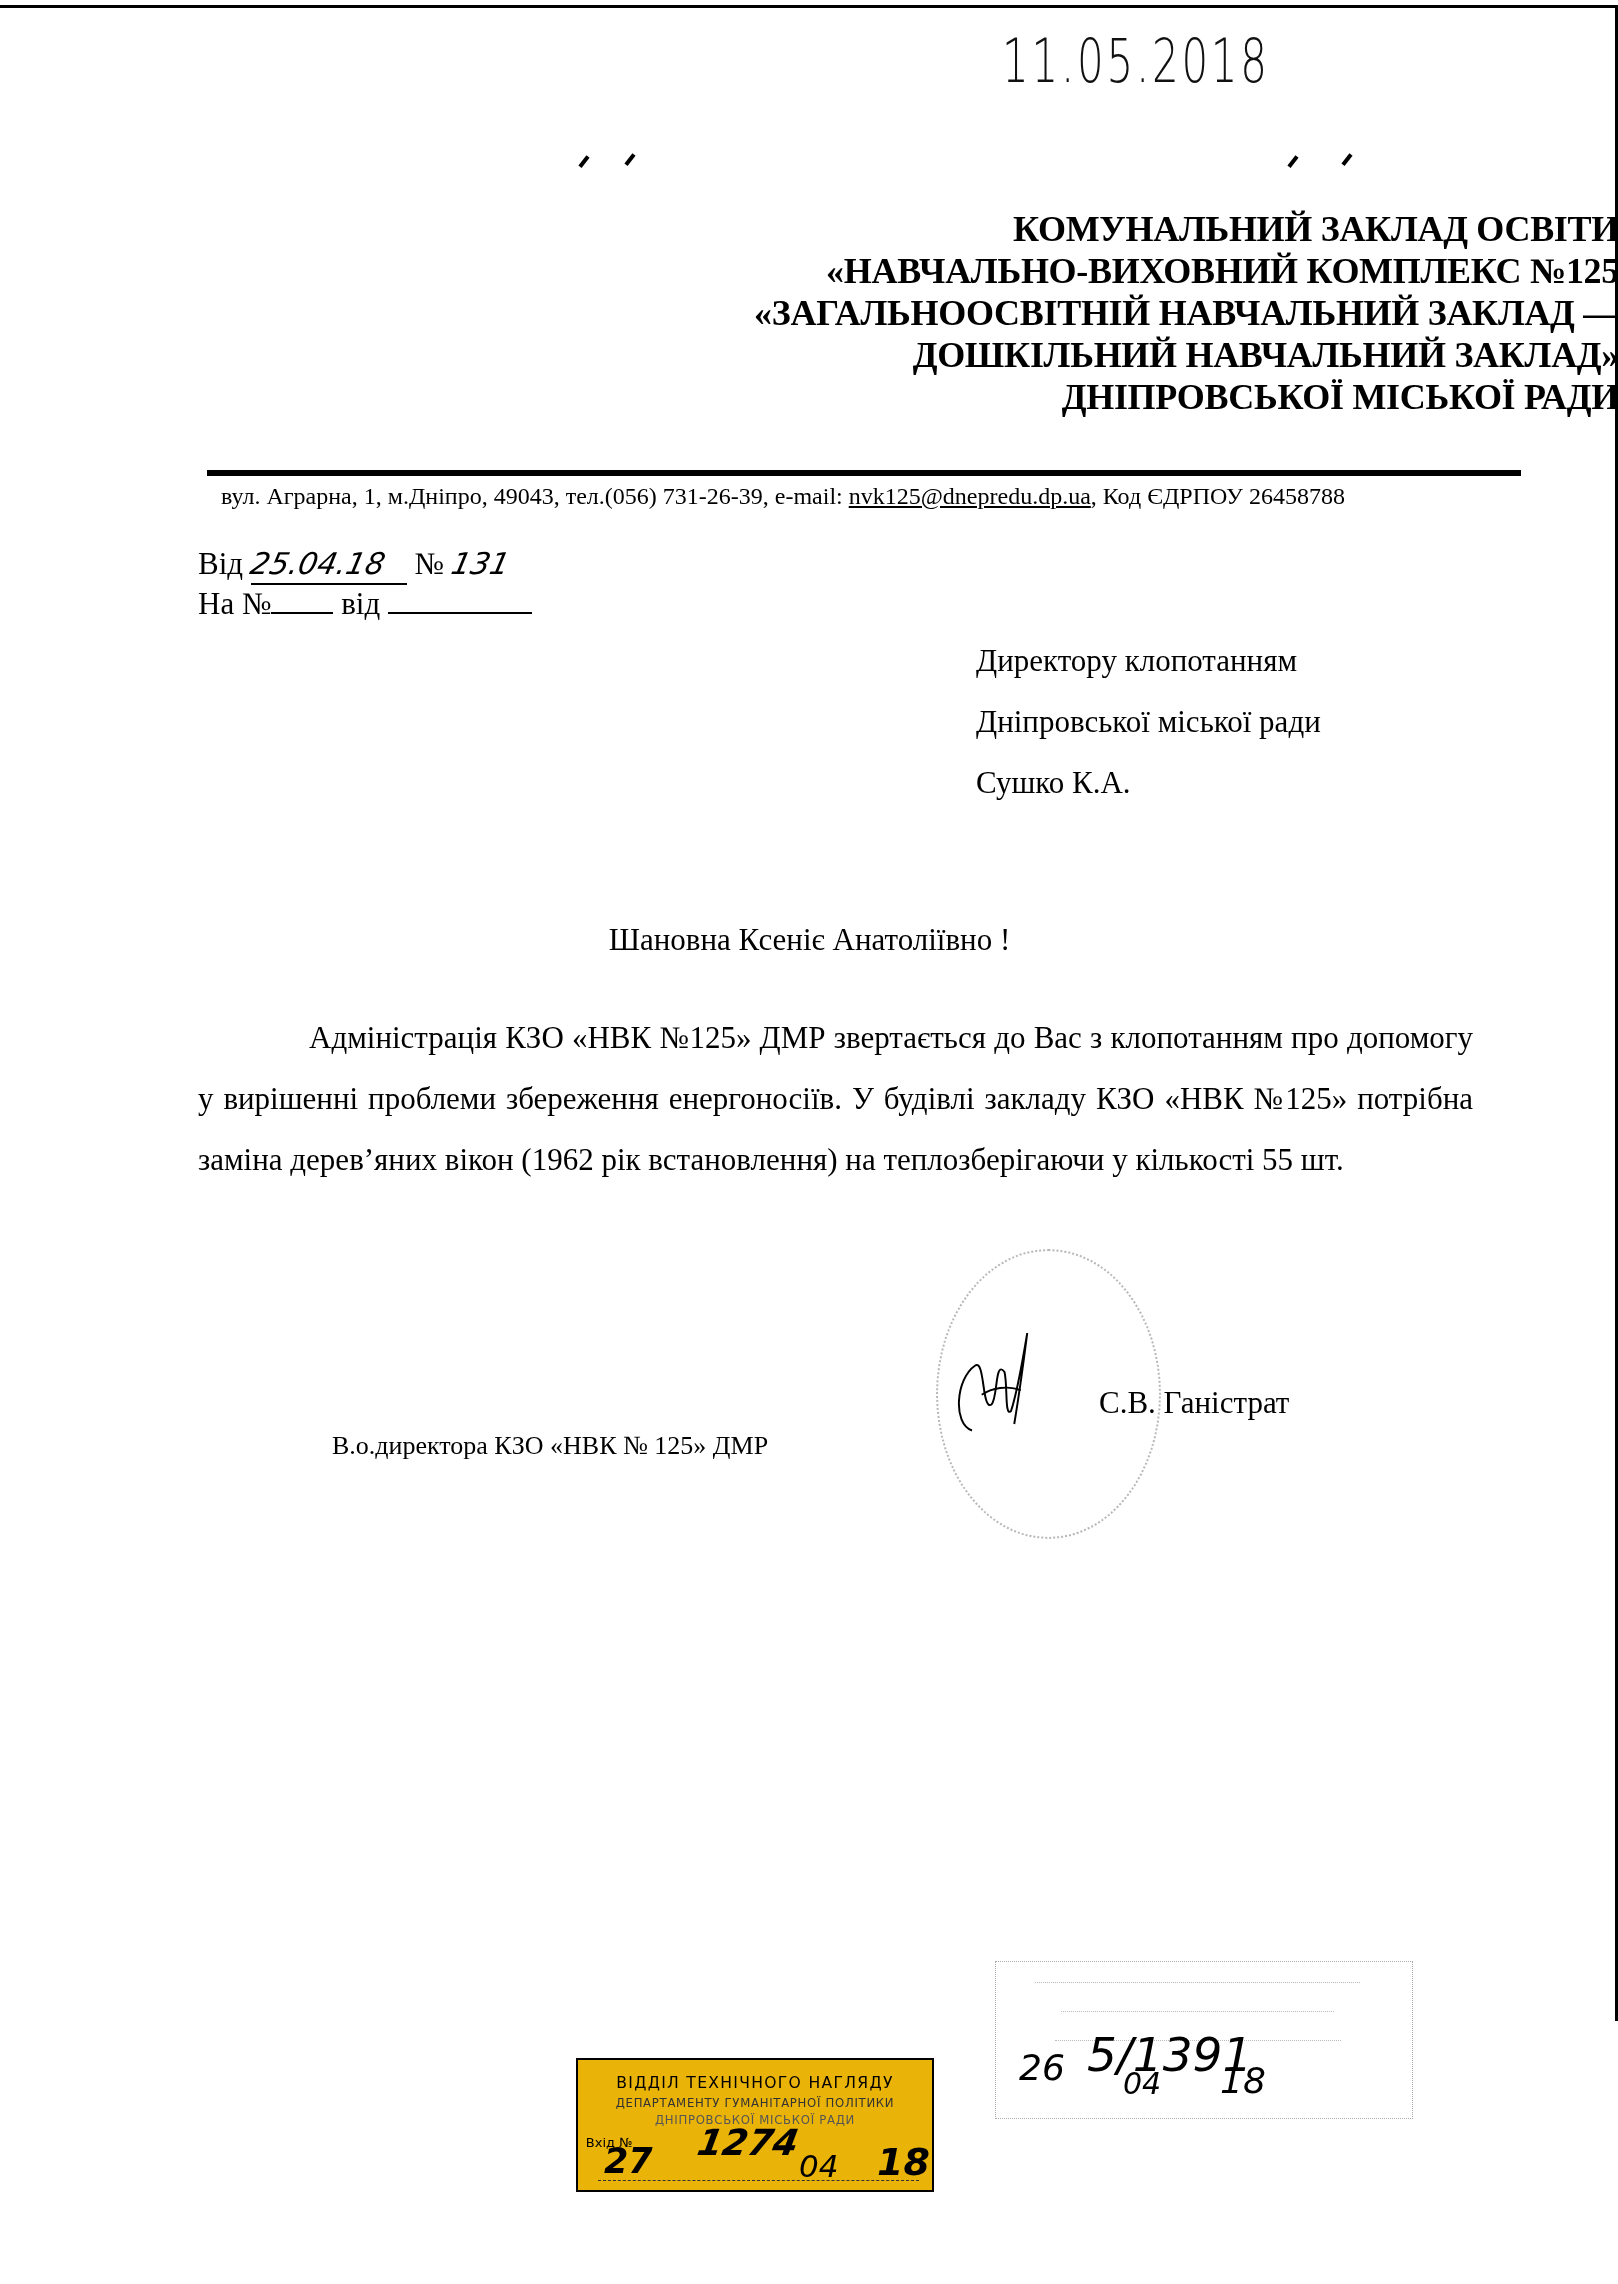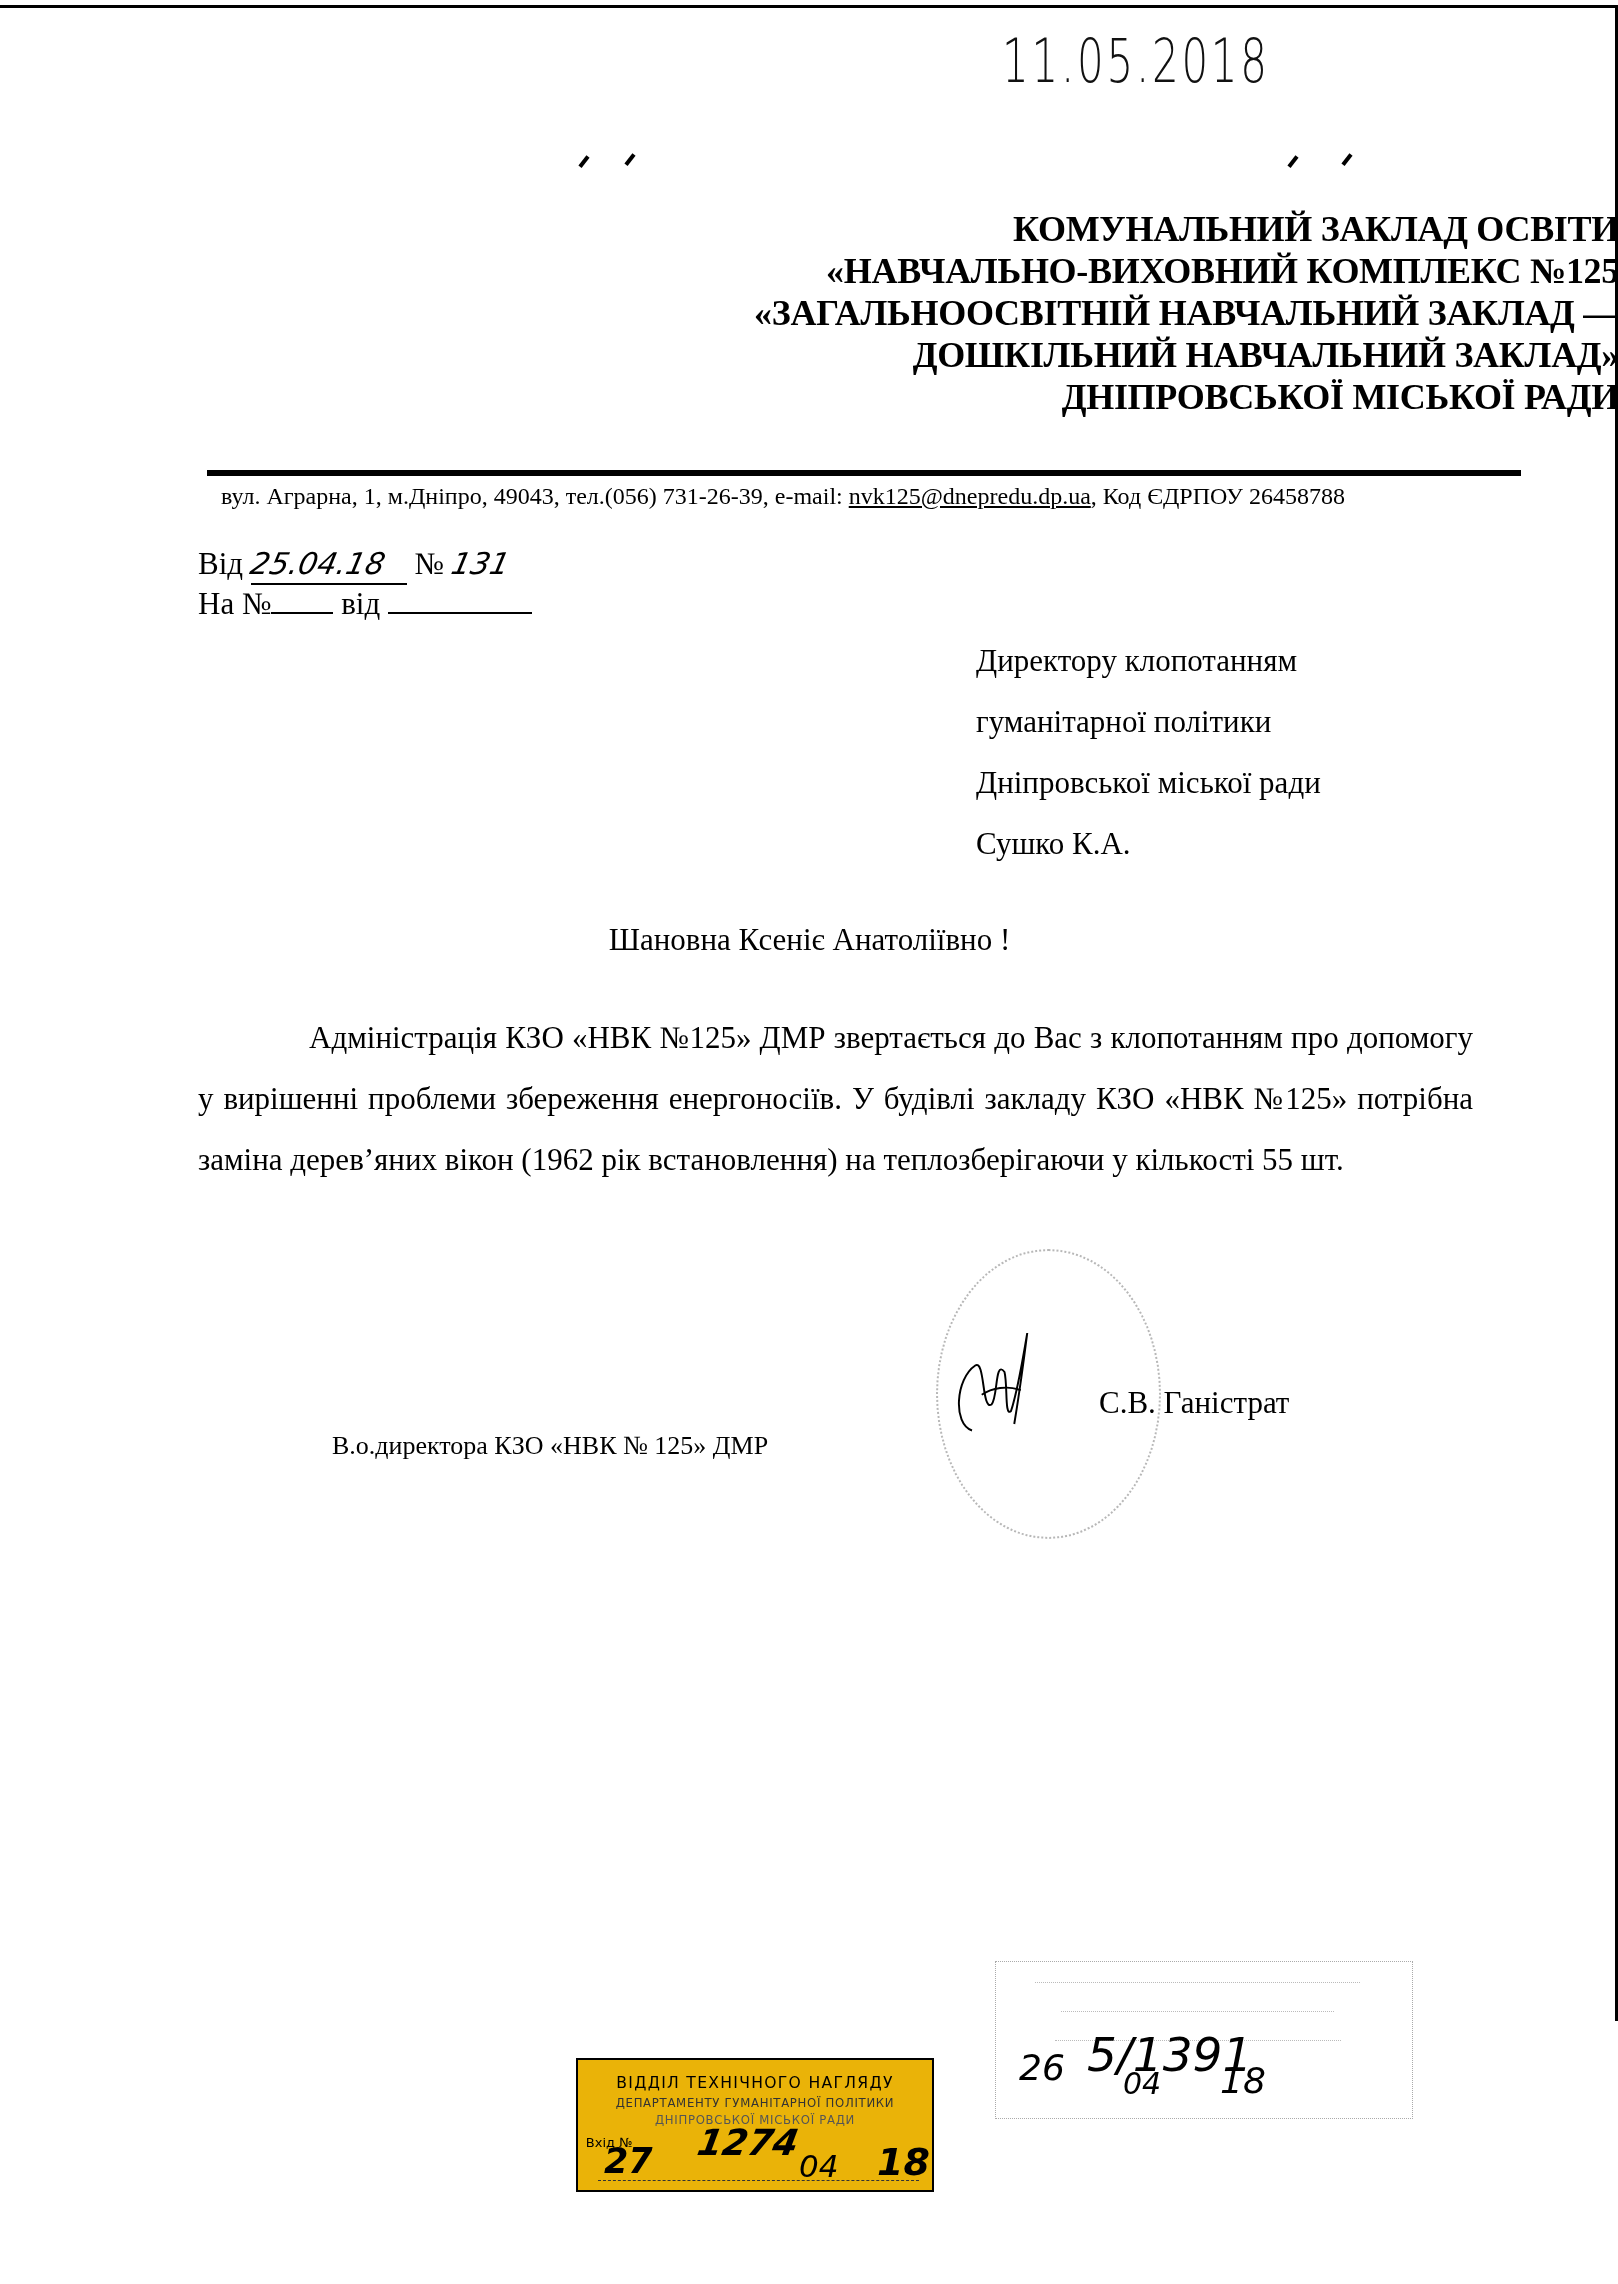--- a/index.html
+++ b/index.html
@@ -110,21 +110,20 @@
   </div>
   <div>
     <span>На №</span><span class="uline" style="width:62px; height:26px;"></span>
     <span>від</span>
     <span class="uline" style="width:144px; height:26px;"></span>
   </div>
 </div>
 
 <div class="abs addressee">
   <div>Директору клопотанням</div>
-  <div>гуманітарної політики</div>
   <div>Дніпровської міської ради</div>
   <div>Сушко К.А.</div>
 </div>
 
 <div class="abs salutation">Шановна Ксеніє Анатоліївно !</div>
 
 <div class="abs body-text">Адміністрація КЗО «НВК №125» ДМР звертається до Вас з клопотанням про допомогу у вирішенні проблеми збереження енергоносіїв. У будівлі закладу КЗО «НВК №125» потрібна заміна дерев’яних вікон (1962 рік встановлення) на теплозберігаючи  у кількості 55 шт.</div>
 
 <div class="abs seal"></div>
 <div class="abs signature-line">В.о.директора КЗО «НВК № 125» ДМР</div>

